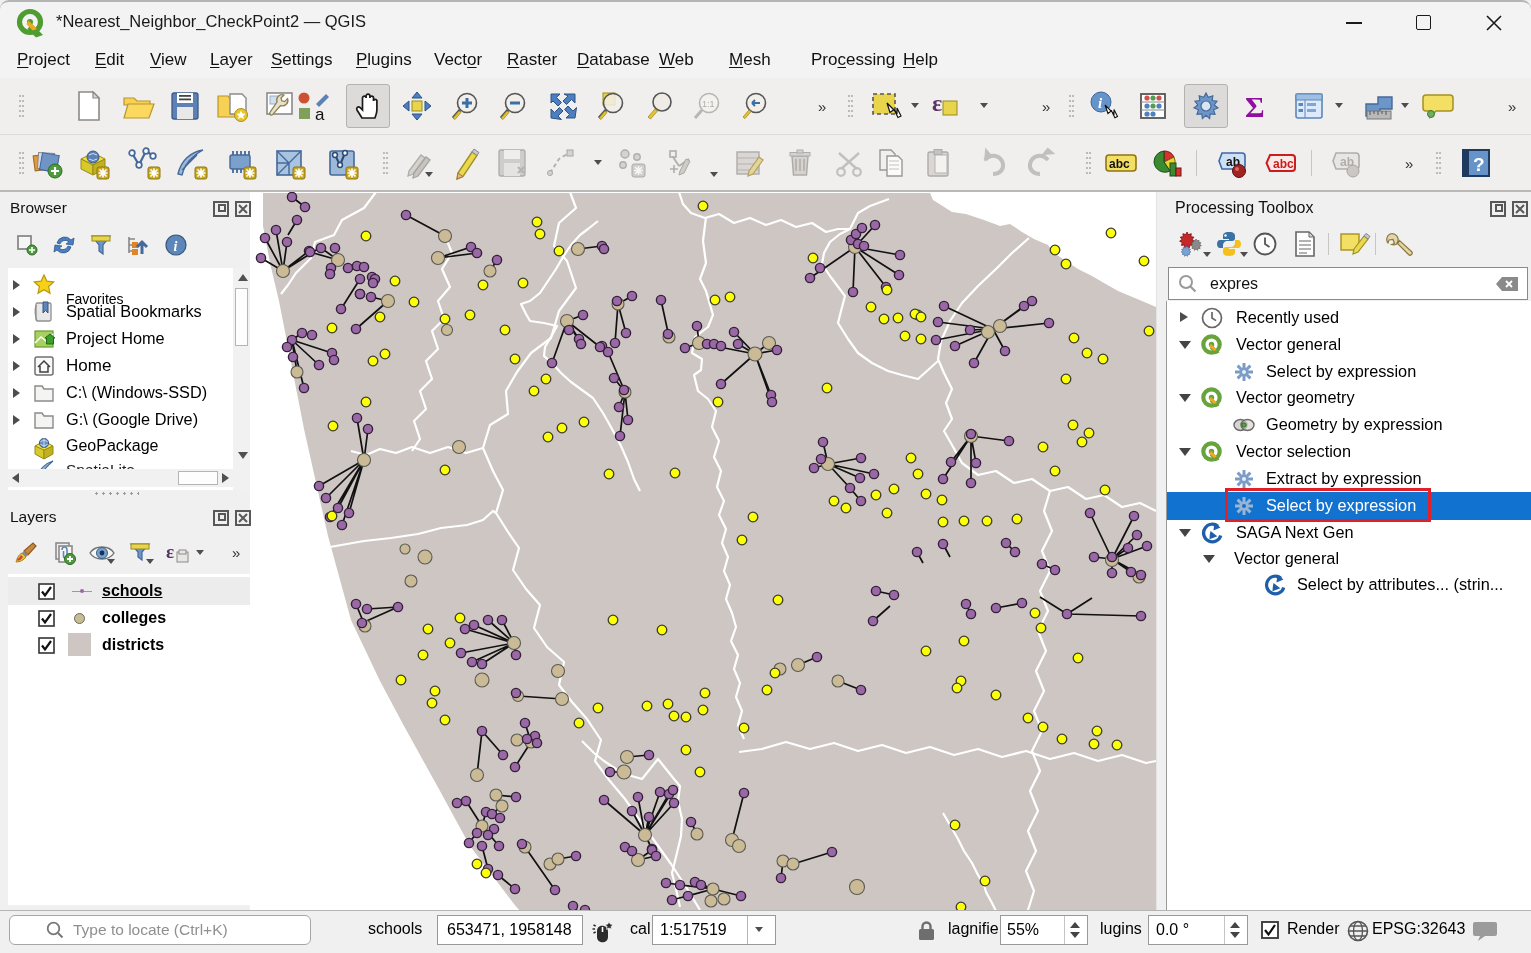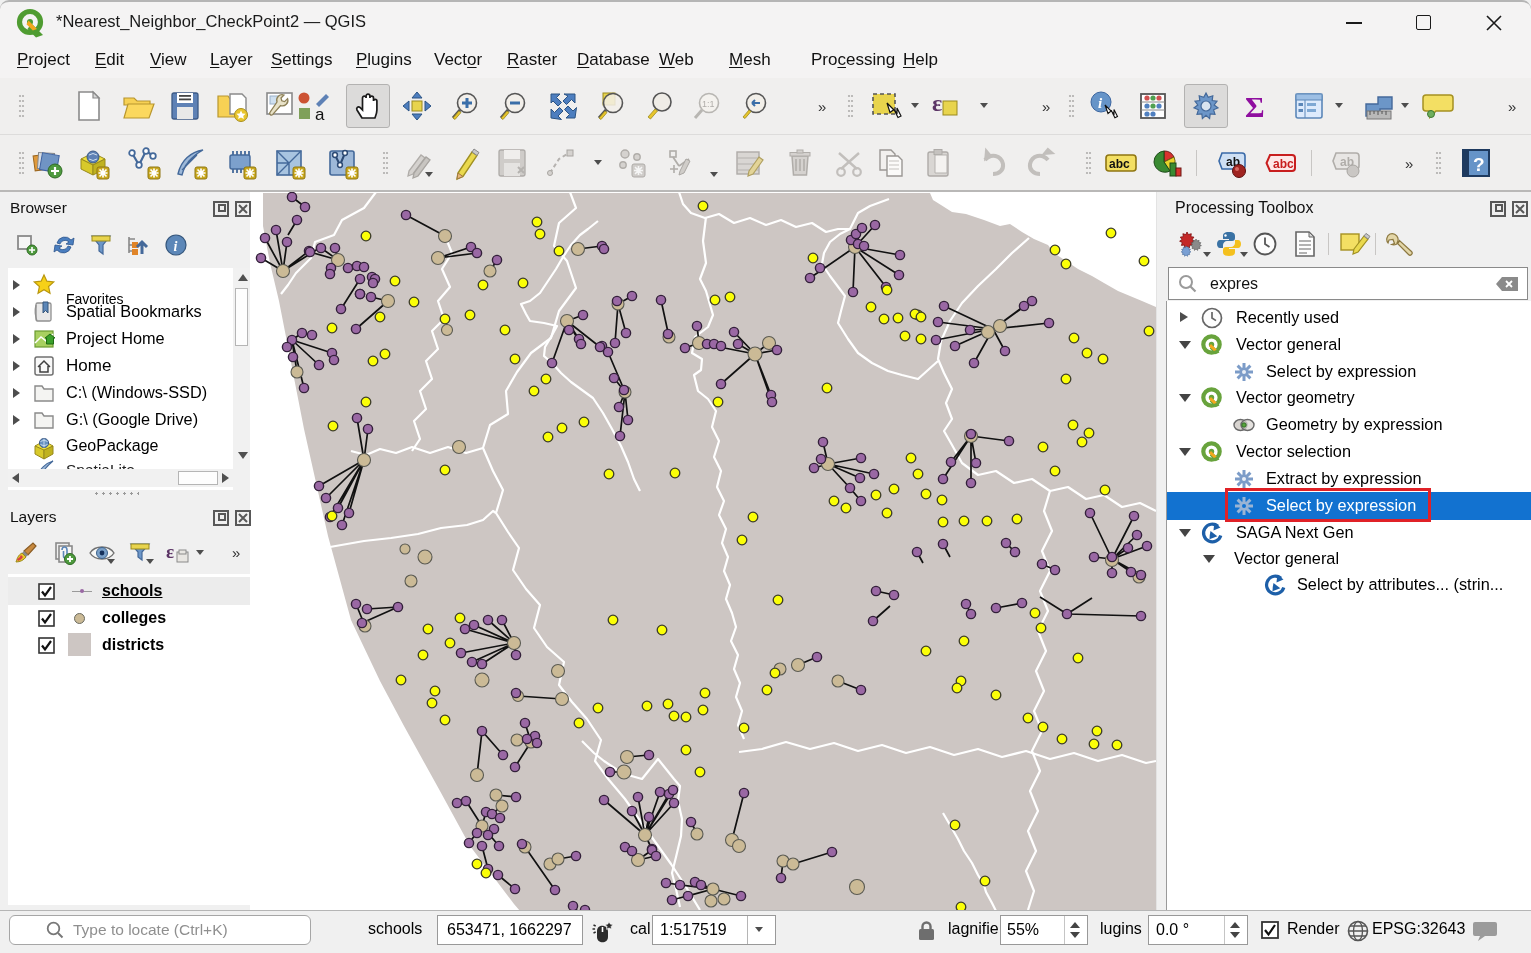--- a/index.html
+++ b/index.html
@@ -1133,21 +1133,21 @@
 
 <div class="statusbar"></div>
 <div class="fieldbox" style="left:9px;top:915px;width:302px;height:30px;border-radius:6px;border-color:#a6a6a6"></div>
 <svg class="ic" style="left:46px;top:921px" width="18" height="18" viewBox="0 0 18 18">
     <circle cx="7.5" cy="7.5" r="5.8" fill="none" stroke="#777" stroke-width="1.8"></circle>
     <path d="M12 12 l4.5 4.5" stroke="#777" stroke-width="2"></path>
   </svg>
 <div class="abs" style="left:73px;top:921px;color:#8f8f8f;font-size:15.5px">Type to locate (Ctrl+K)</div>
 <div class="sb-label" style="left:368px">schools</div>
 <div class="fieldbox" style="left:437px;top:915px;width:146px;height:30px"></div>
-<div class="abs" style="left:447px;top:921px;font-size:16px">653471, 1662297</div>
+<div class="abs" style="left:447px;top:921px;font-size:16px">653471, 1958148</div>
 <svg class="ic" style="left:589px;top:918px" width="26" height="26" viewBox="0 0 26 26">
     <path d="M8 13 c0-7 11-7 11 1 v5 c0 7-11 7-11 0 z" fill="#2b2b2b"></path>
     <path d="M13.5 9 v5" stroke="#fff" stroke-width="1.6"></path>
     <path d="M20 3.5 l1.3 2.6 2.8.4 -2 2 .5 2.8 -2.6-1.3 -2.5 1.3 .5-2.8 -2-2 2.8-.4 z" fill="#2b2b2b" stroke="#fff" stroke-width="0.7"></path>
     <path d="M4.5 7 l2.2 1 M3.5 11 h2.6 M4.5 15 l2.2-1" stroke="#2b2b2b" stroke-width="1.5"></path>
   </svg>
 <div class="sb-label" style="left:630px">cal</div>
 <div class="fieldbox" style="left:652px;top:915px;width:124px;height:30px"></div>
 <div class="abs" style="left:660px;top:921px;font-size:16px">1:517519</div>
 <div class="abs" style="left:747px;top:916px;width:28px;height:28px;border-left:1px solid #b5b5b5"></div>

